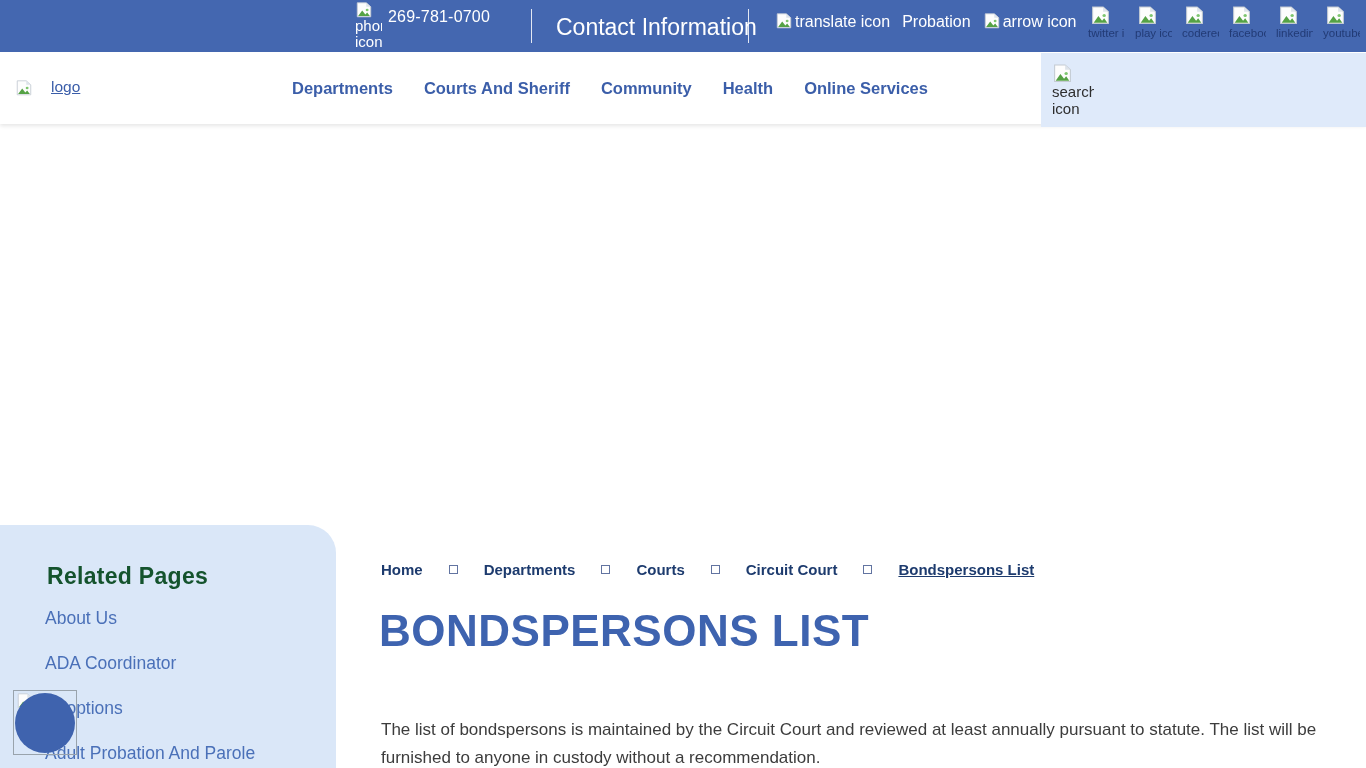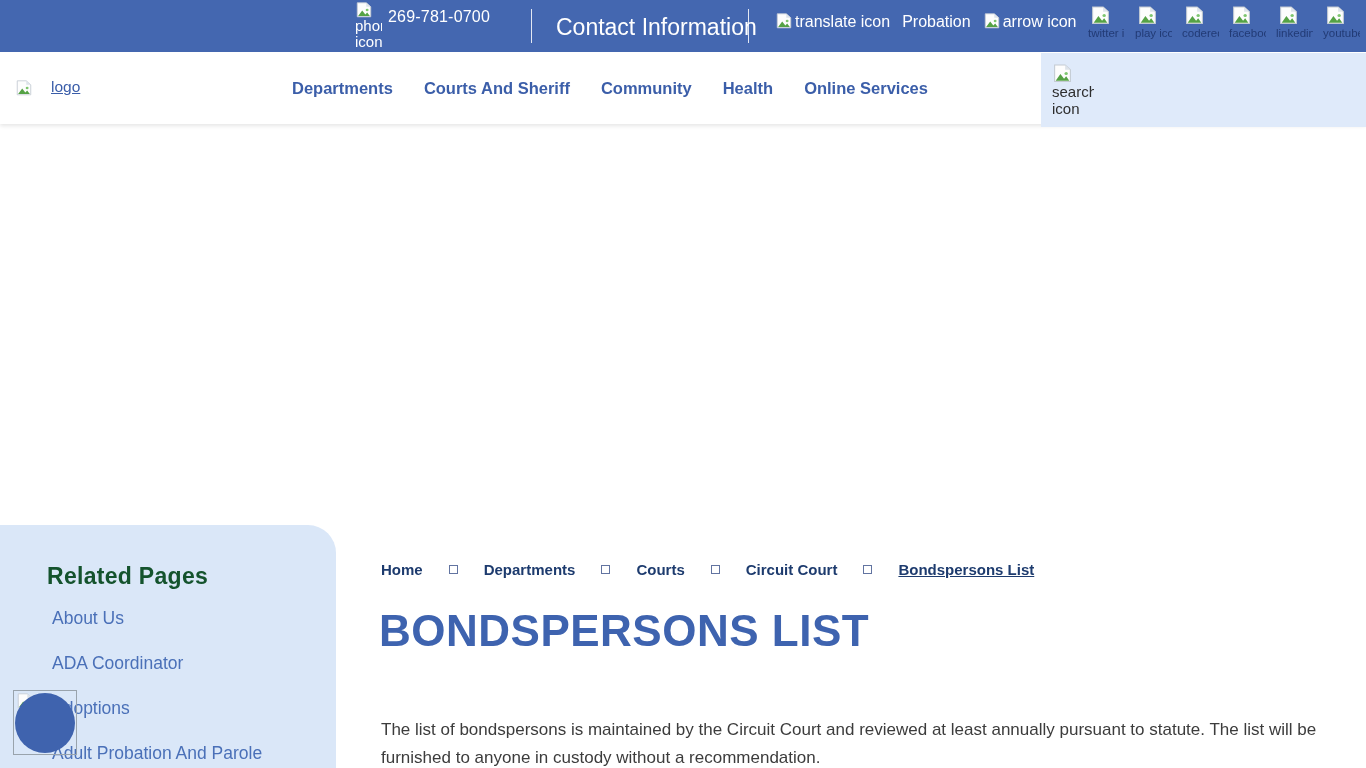--- a/index.html
+++ b/index.html
@@ -38,21 +38,21 @@
   .search-input { position:absolute; left:62px; top:22px; width:245px; border:none; outline:none;
                   background:transparent; font-family:"Liberation Sans", sans-serif;
                   font-size:16.5px; color:#5b87cc; }
   .search-input::placeholder { color:#6d95d6; opacity:1; }
 
   
   .sidebar { position:absolute; left:0; top:525px; width:336px; height:243px; background:#dae7f8;
              border-top-right-radius:28px; z-index:2; }
   .sidebar-title { position:absolute; left:33px; top:38px; font-size:23px; font-weight:bold;
                    color:#14532d; letter-spacing:.3px;margin-left:14px; }
-  .side-link { position:absolute; left:52px; font-size:17.5px; color:#4a70b8; cursor:pointer; }
+  .side-link { position:absolute; left:45px; font-size:17.5px; color:#4a70b8; cursor:pointer; }
   .sl0 { top:83px; } .sl1 { top:128px; } .sl2 { top:173px; } .sl3 { top:218px; }
 
   
   .widget { position:absolute; left:13px; top:690px; width:64px; height:65px;
             border:1px solid #99a3ac; z-index:6; cursor:pointer; background:transparent; }
   .widget .bi-glyph { position:absolute; left:2px; top:2px; }
   .widget-circle { position:absolute; left:1px; top:2px; width:60px; height:60px; border-radius:50%;
                    background:#3f63ae; }
 
   

